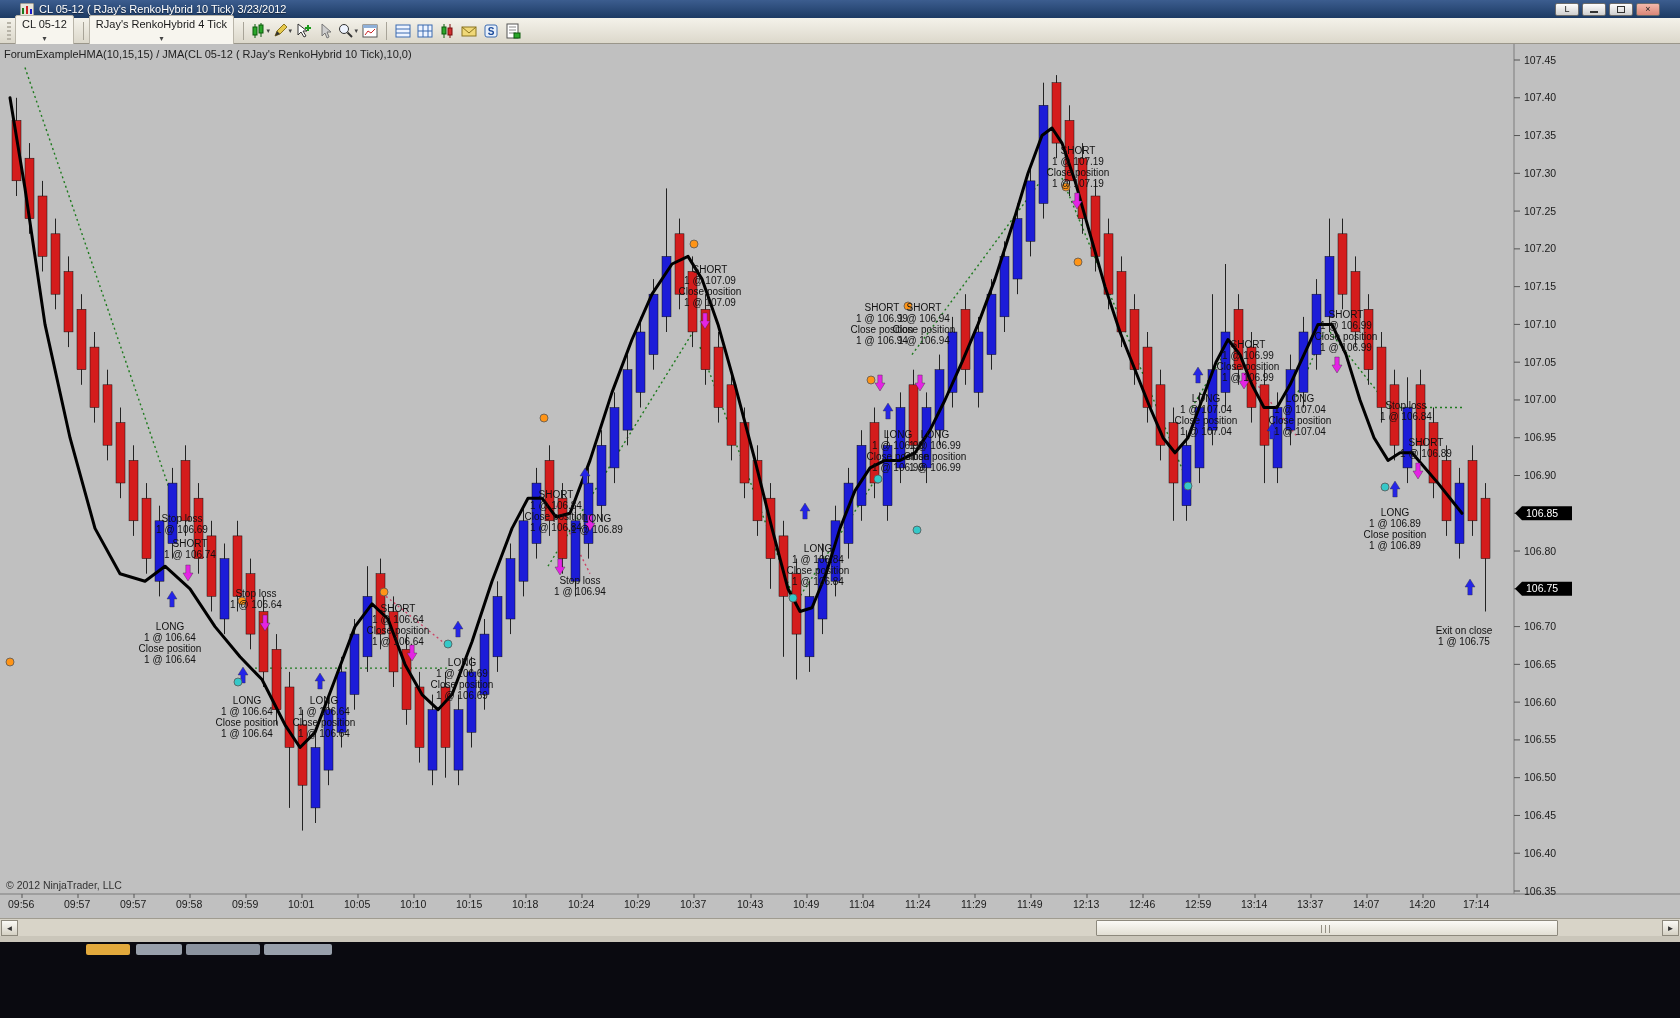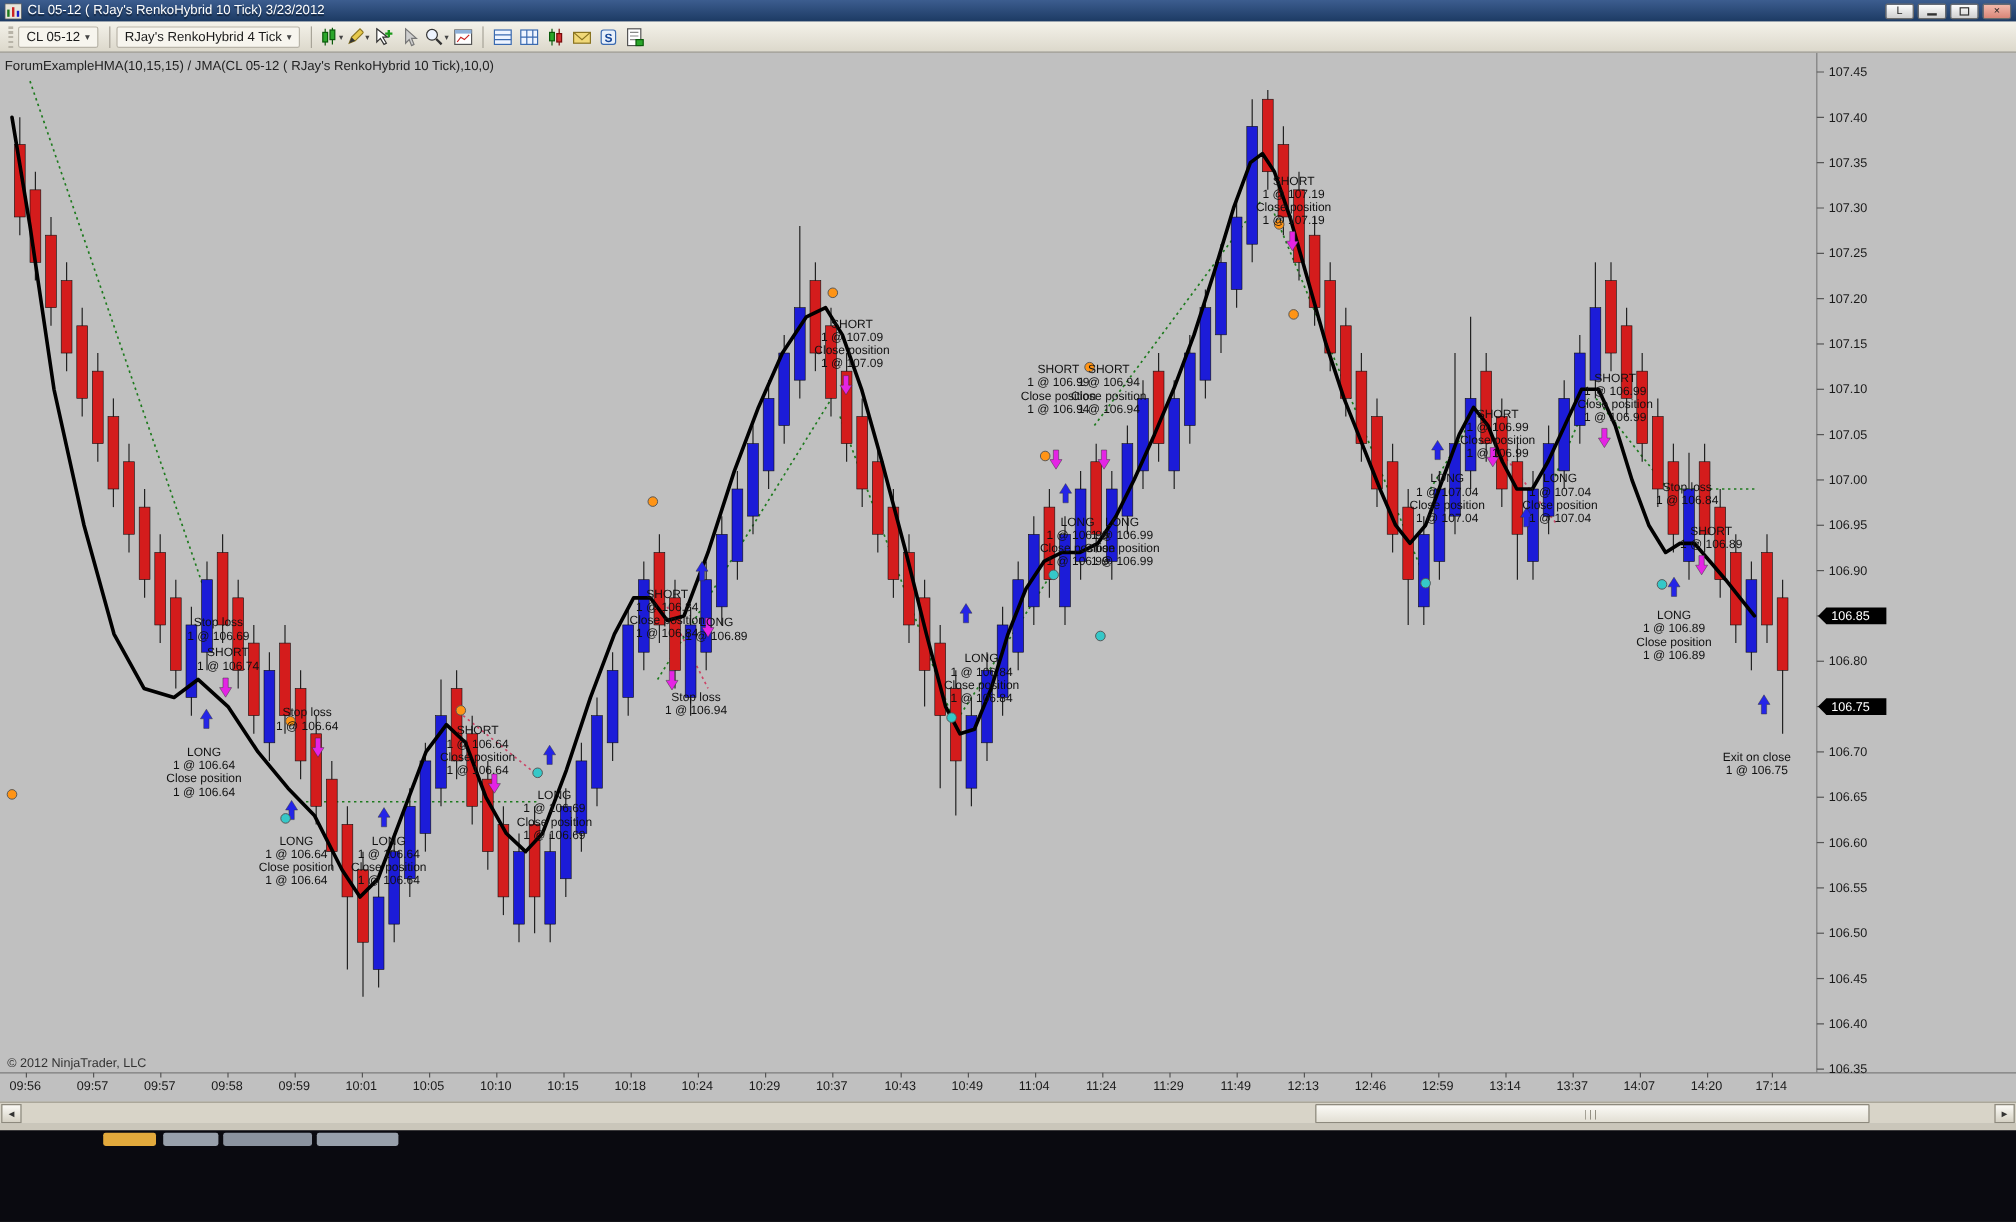--- a/index.html
+++ b/index.html
@@ -3,39 +3,39 @@
 <meta charset="utf-8">
 <style>
   * { margin:0; padding:0; box-sizing:border-box; }
   html,body { width:1680px; height:1018px; background:#08080d; overflow:hidden;
               font-family:"Liberation Sans", sans-serif; }
   .app { position:absolute; top:0; left:0; width:1680px; height:942px; background:#c0c0c0; }
 
   
   .titlebar { position:absolute; top:0; left:0; width:100%; height:18px;
     background:linear-gradient(#3c5d8f,#1c3a63); display:flex; align-items:center;
-    padding:0 4px; color:#fff; font-size:11px; }
+    padding:0 20px; color:#fff; font-size:11px; }
   .app-icon { width:14px; height:13px; margin-right:5px; display:inline-block; }
   .title { flex:0 1 auto; white-space:nowrap; text-shadow:0 1px 1px #0008; }
   .winbtns { margin-left:auto; display:flex; gap:3px; align-items:center; }
   .winbtn { width:24px; height:13px; background:linear-gradient(#fdfdfd,#cfcfcf);
     border:1px solid #6b6b6b; border-radius:2px; color:#222; font-size:9px; line-height:11px;
     text-align:center; cursor:pointer; display:flex; align-items:center; justify-content:center; }
   .winbtn.close { background:linear-gradient(#f3b9ab,#d98678); }
   .glyph-min { width:8px; height:0; border-bottom:2px solid #333; margin-top:5px; }
   .glyph-restore { width:8px; height:7px; border:1px solid #333; }
 
   
   .toolbar { position:absolute; top:18px; left:0; width:100%; height:26px;
     background:linear-gradient(#f4f2ea,#dcd8cb); border-bottom:1px solid #9a968a;
     display:flex; align-items:center; padding:0 3px; font-size:11px; color:#1a1a1a; }
   .grip { width:4px; height:18px; margin:0 4px;
     background:repeating-linear-gradient(#b8b4a8 0 2px, transparent 2px 4px); }
   .tb-dd { display:flex; align-items:center; gap:4px; padding:2px 6px; border:1px solid #b9b5a9;
-    background:#f7f5ee; border-radius:2px; margin-right:4px; cursor:pointer; white-space:nowrap; }
+    background:#f7f5ee; border-radius:2px; margin-right:4px; cursor:pointer; white-space:nowrap;flex-direction:column; }
   .tb-dd .caret { font-size:8px; color:#444; }
   .tb-sep { width:1px; height:18px; background:#a8a498; margin:0 5px; }
   .tb-btn { width:22px; height:22px; display:flex; align-items:center; justify-content:center;
     cursor:pointer; border:1px solid transparent; border-radius:2px; }
   .tb-btn svg { display:block; }
   .tb-btn .caret { font-size:7px; color:#444; margin-left:1px; }
 
   
   #chart-svg { position:absolute; top:44px; left:0; background:#c0c0c0; }
 

